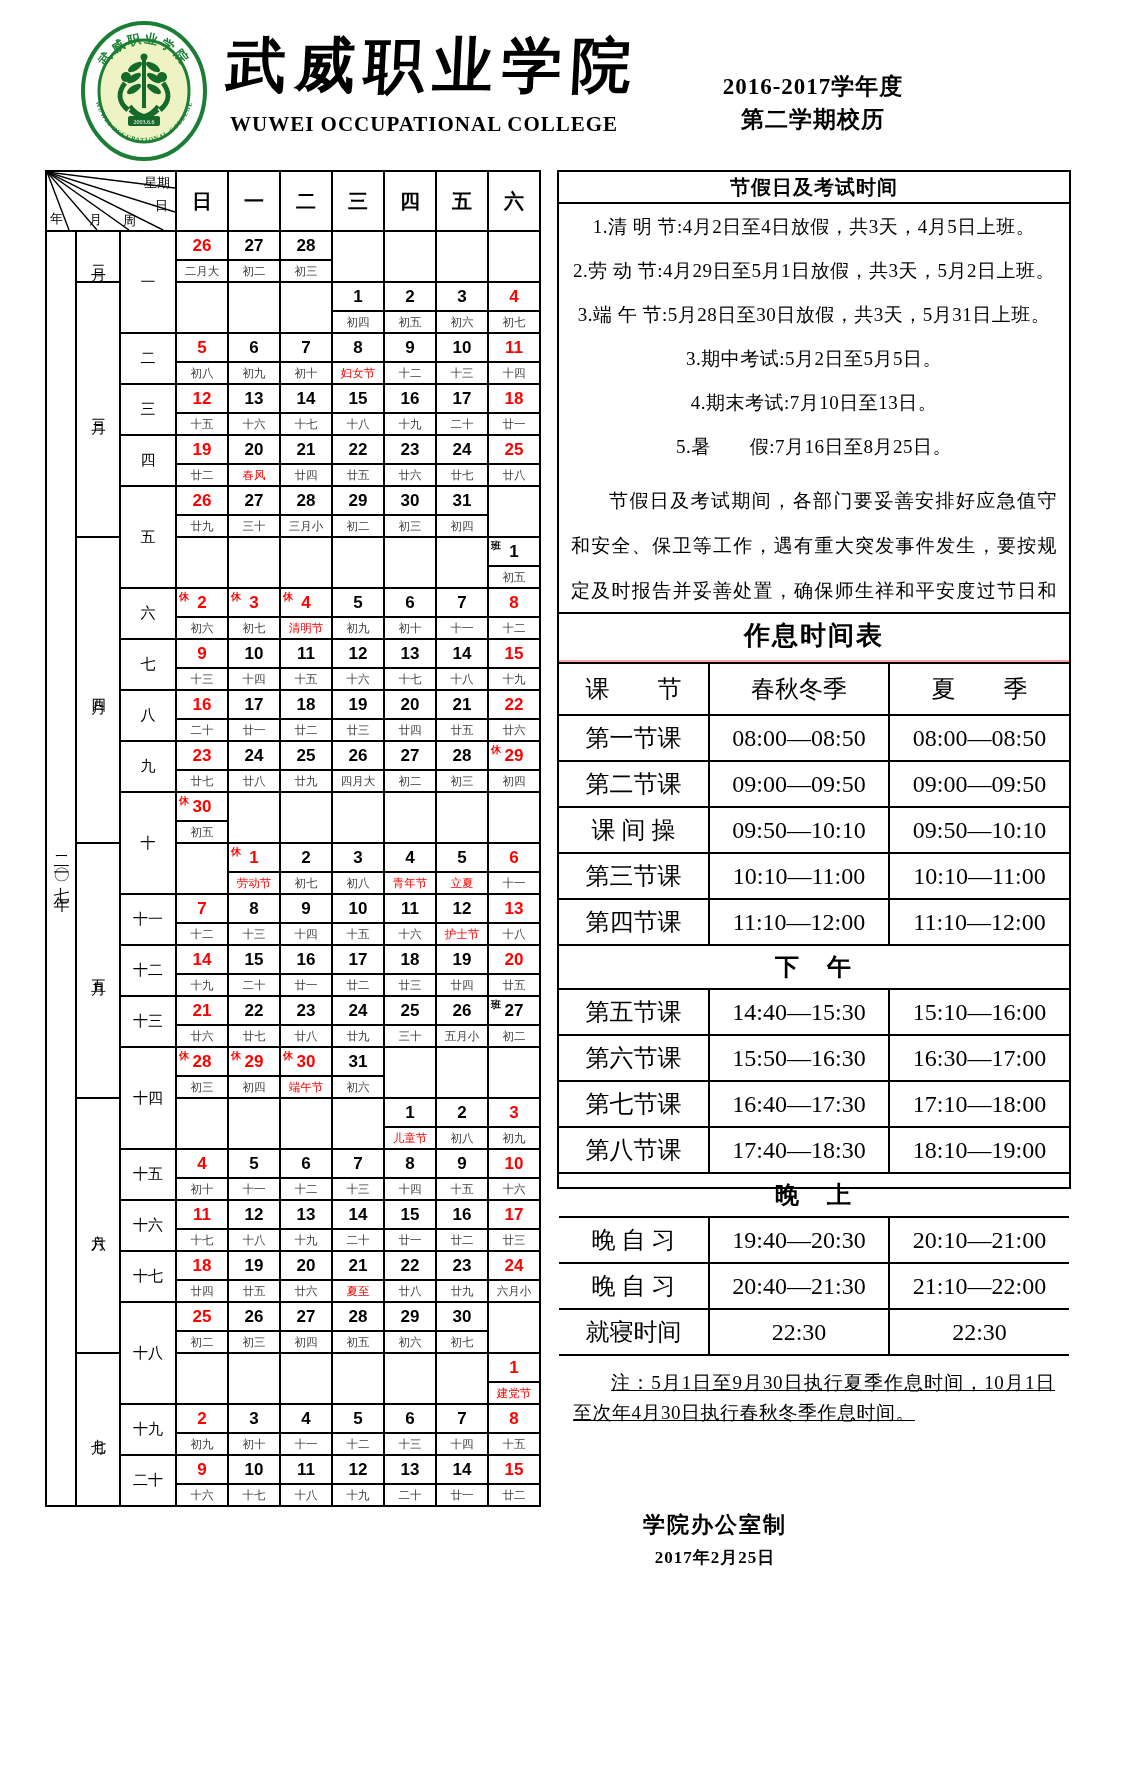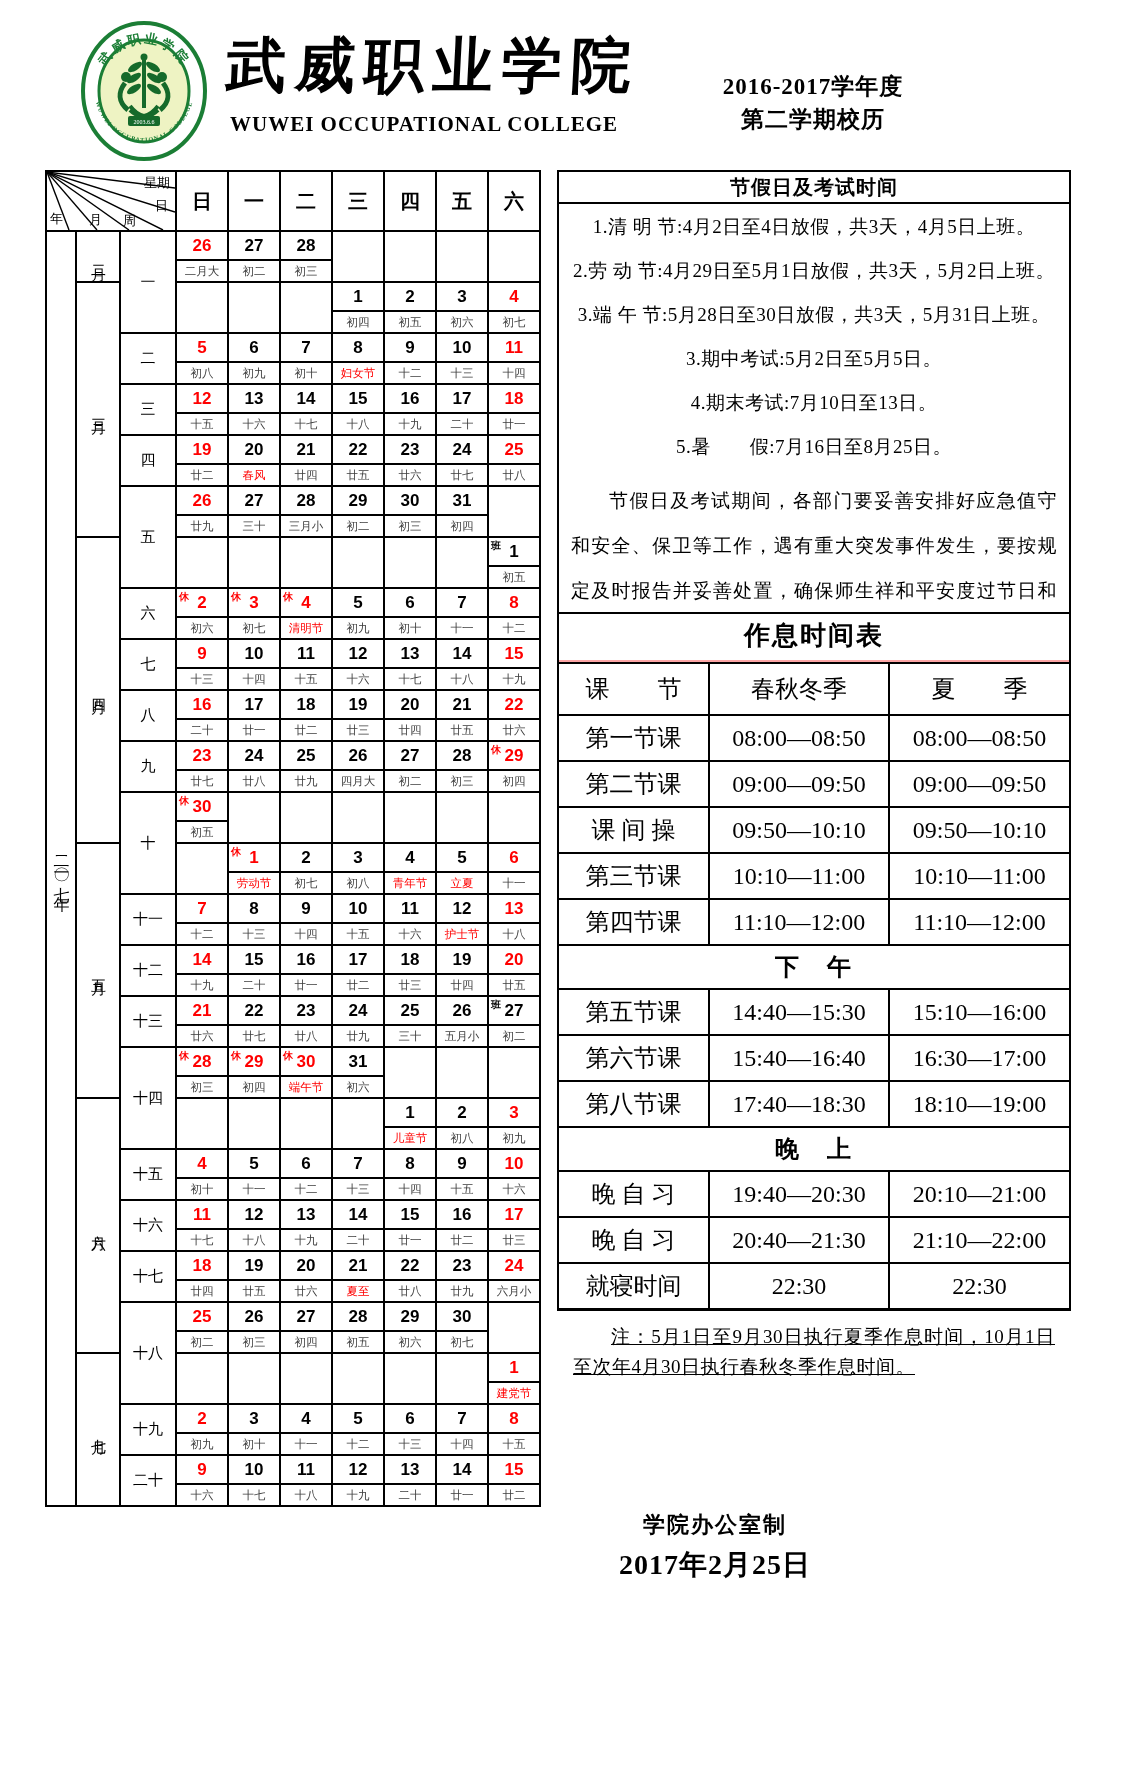--- a/index.html
+++ b/index.html
@@ -39,21 +39,21 @@
   .dnum{position:relative;text-align:center;vertical-align:middle;
     font-family:"Liberation Sans",sans-serif;font-size:17px;font-weight:bold;}
   .lun{text-align:center;vertical-align:middle;font-size:11.5px;color:#3c3c3c;}
   .red{color:#ff0000;}
   .redl{color:#ff0000;}
   .sup{position:absolute;left:2px;top:1px;font-size:10px;font-weight:bold;
     font-family:"Liberation Serif",serif;}
   .empty-cell{background:#fff;}
 
   
-  #rpanel{position:absolute;left:557px;top:170px;width:514px;height:1141px;
+  #rpanel{position:absolute;left:557px;top:170px;width:514px;height:1019px;
     border:2px solid #000;box-sizing:border-box;}
   #rp-title{height:30px;line-height:30px;text-align:center;font-size:20px;font-weight:bold;
     border-bottom:2px solid #000;letter-spacing:1px;}
   #holiday-content{height:410px;box-sizing:border-box;border-bottom:2px solid #000;
     padding:10px 12px 0 12px;overflow:hidden;}
   .h-item{font-size:19px;line-height:26px;margin-bottom:18px;letter-spacing:0.5px;text-align:center;}
   #h-para{font-size:19px;line-height:45px;text-indent:2em;text-align:justify;letter-spacing:0.5px;}
   #sched-title{height:46px;line-height:44px;text-align:center;font-size:26px;font-weight:bold;
     border-bottom:2px solid #fca5a5;letter-spacing:2px;}
   #sched{border-collapse:collapse;table-layout:fixed;width:100%;}
@@ -63,21 +63,21 @@
   tr.shead{height:52px;}
   tr.sect-row{height:44px;}
   tr.sect-row td{font-weight:bold;font-size:22px;letter-spacing:2px;}
   tr.class-row{height:46px;}
   #sched-note{padding:12px 14px 0 14px;font-size:19px;line-height:30px;text-indent:2em;
     text-align:justify;letter-spacing:0.5px;text-decoration:underline;}
 
   
   #footer{position:absolute;left:480px;top:1510px;width:470px;text-align:center;}
   #footer-line1{font-size:22px;font-weight:bold;letter-spacing:2px;}
-  #footer-line2{font-size:28px;font-weight:bold;margin-top:6px;letter-spacing:1px;}
+  #footer-line2{font-size:17px;font-weight:bold;margin-top:6px;letter-spacing:1px;}
 </style>
 </head>
 <body>
 
 <div id="page">
 
   <svg id="logo" viewBox="0 0 128 142">
     <ellipse cx="64" cy="71" rx="61" ry="68" fill="#ffffff" stroke="#1b7e35" stroke-width="4"></ellipse>
     <ellipse cx="64" cy="71" rx="45" ry="51" fill="#eef3c3" stroke="#1b7e35" stroke-width="3"></ellipse>
     <path id="lp1" d="M 17,76 A 47,53 0 0 1 111,76" fill="none"></path>
@@ -654,22 +654,27 @@
           <tr class="sect-row">
             <td class="sect" colspan="3">下　午</td>
           </tr>
           <tr class="class-row">
             <td class="slabel">第五节课</td>
             <td class="stime">14:40—15:30</td>
             <td class="stime">15:10—16:00</td>
           </tr>
           <tr class="class-row">
             <td class="slabel">第六节课</td>
-            <td class="stime">15:40—16:40</td>
+            <td class="stime">15:50—16:30</td>
             <td class="stime">16:30—17:00</td>
+          </tr>
+          <tr class="class-row">
+            <td class="slabel">第七节课</td>
+            <td class="stime">16:40—17:30</td>
+            <td class="stime">17:10—18:00</td>
           </tr>
           <tr class="class-row">
             <td class="slabel">第八节课</td>
             <td class="stime">17:40—18:30</td>
             <td class="stime">18:10—19:00</td>
           </tr>
           <tr class="sect-row">
             <td class="sect" colspan="3">晚　上</td>
           </tr>
           <tr class="class-row">

